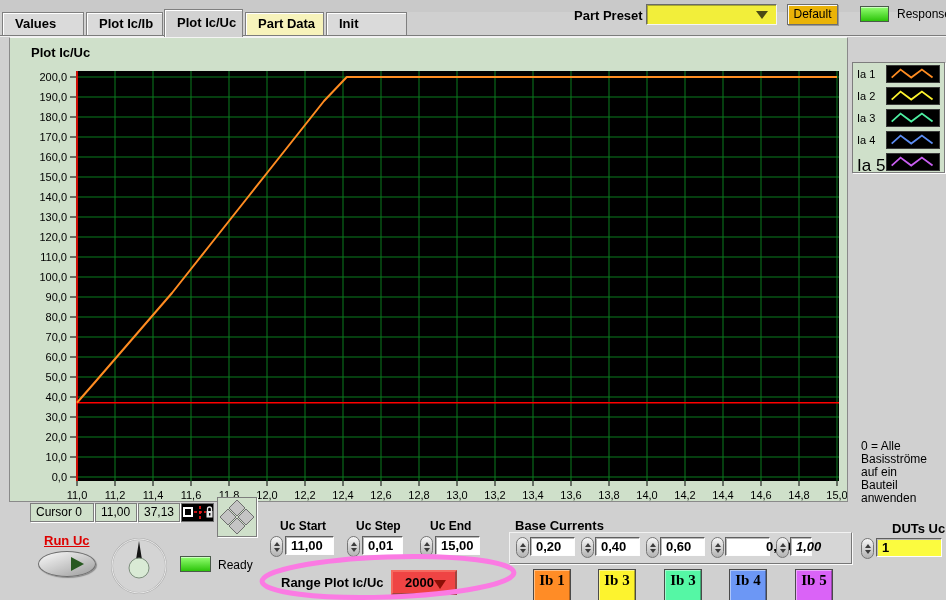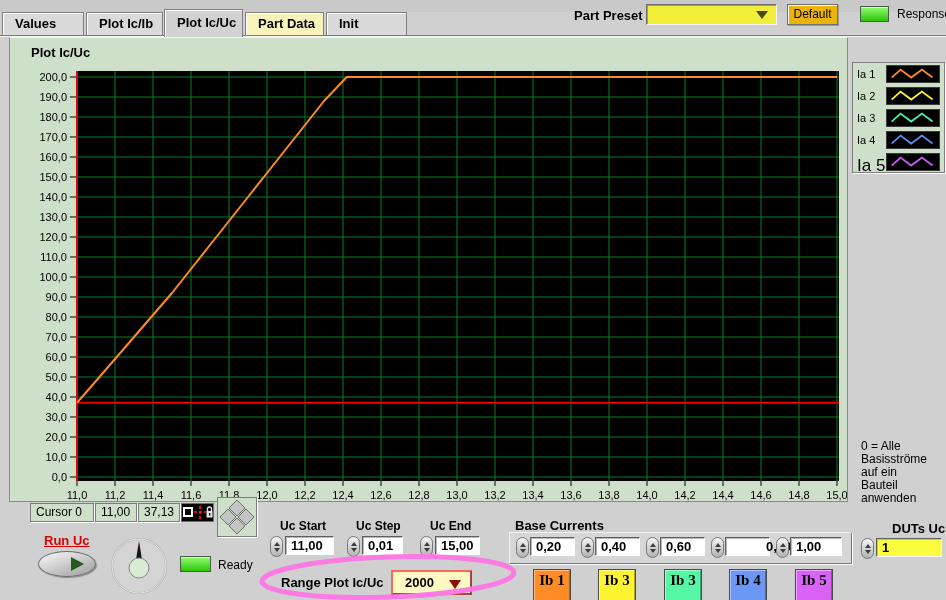--- a/index.html
+++ b/index.html
@@ -272,21 +272,21 @@
   </div>
 <div class="field" style="left:362px;top:536px;width:41px;">0,01</div>
 <div class="lbl12" style="left:430px;top:519px;">Uc End</div>
 <div class="spin" style="left:420px;top:536px;">
     <i class="up"></i>
     <i class="dn"></i>
   </div>
 <div class="field" style="left:435px;top:536px;width:45px;">15,00</div>
 
 <div class="lbl" style="left:281px;top:575px;">Range Plot Ic/Uc</div>
-<div class="abs" id="range-dd" style="left:391px;top:570px;width:81px;height:25px;background:#fef9c3;border:2px outset #f5695f;">
+<div class="abs" id="range-dd" style="left:391px;top:570px;width:66px;height:25px;background:#ef4444;border:2px outset #f5695f;">
   <span class="lbl" style="left:12px;top:3px;">2000</span>
   <span class="ddtri" style="right:9px;top:8px;border-top:9px solid #8c0f06;"></span>
 </div>
 <svg class="abs" style="left:256px;top:554px;pointer-events:none;z-index:6;" width="264" height="46" viewBox="0 0 264 46">
   <ellipse id="pink-ellipse" cx="132" cy="23" rx="126" ry="20" fill="none" stroke="#fb7ae3" stroke-width="5" transform="rotate(-2 132 23)"></ellipse>
 </svg>
 
 <div class="lbl" style="left:515px;top:518px;">Base Currents</div>
 <div class="abs" style="left:509px;top:532px;width:343px;height:32px;background:#d6d6d6;border:1px solid #777;border-top-color:#f2f2f2;border-left-color:#f2f2f2;box-shadow:1px 1px 0 #fafafa;">
   <div class="spin" style="left:6px;top:4px;">
@@ -306,21 +306,21 @@
   <div class="field" style="left:150px;top:4px;width:45px;">0,60</div>
   <div class="spin" style="left:201px;top:4px;">
       <i class="up"></i>
       <i class="dn"></i>
     </div>
   <div class="field" style="left:215px;top:4px;width:45px;padding-left:40px;">0,80</div>
   <div class="spin" style="left:266px;top:4px;">
       <i class="up"></i>
       <i class="dn"></i>
     </div>
-  <div class="field" style="left:280px;top:4px;width:52px;">1,00</div>
+  <div class="field" style="left:280px;top:4px;width:22px;font-style:italic;">1,00</div>
 </div>
 
 <div class="ib" style="left: 533px; top: 569px; background: rgb(255, 140, 38);">Ib 1</div>
 <div class="ib" style="left: 598px; top: 569px; background: rgb(253, 243, 46);">Ib 3</div>
 <div class="ib" style="left: 664px; top: 569px; background: rgb(85, 247, 165);">Ib 3</div>
 <div class="ib" style="left: 729px; top: 569px; background: rgb(108, 151, 245);">Ib 4</div>
 <div class="ib" style="left: 795px; top: 569px; background: rgb(218, 99, 247);">Ib 5</div>
 
 <div class="txt" style="left:861px;top:440px;width:84px;white-space:pre-line;line-height:13px;">0 = Alle
 Basisströme

